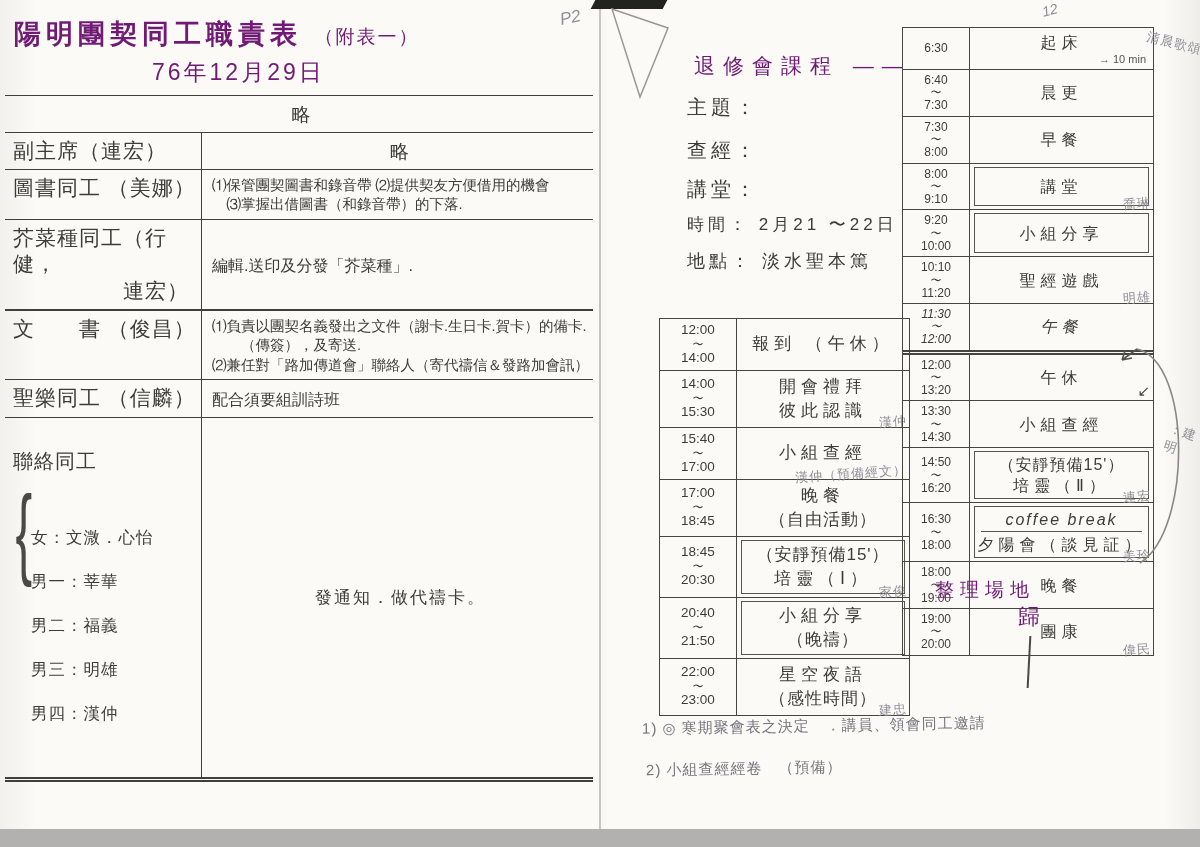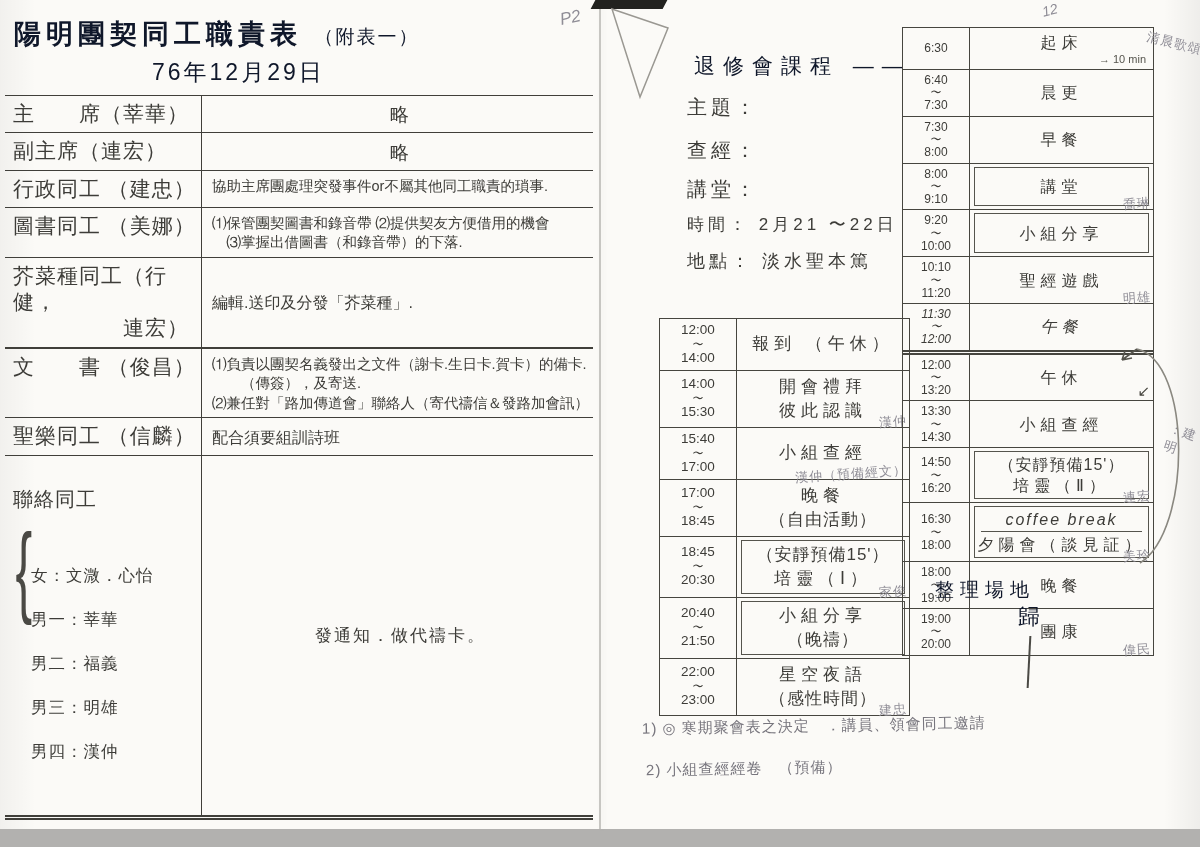--- a/index.html
+++ b/index.html
@@ -6,21 +6,21 @@
   body{
     width:1200px;height:847px;position:relative;overflow:hidden;
     background:#b2b1af;
     font-family:"Liberation Sans","DejaVu Sans",sans-serif;
     color:#3d3c38;
   }
   .paper{position:absolute;left:0;top:0;width:1200px;height:829px;background:#fbfaf7;}
   .paper:after{content:"";position:absolute;inset:0;
     background:linear-gradient(90deg,rgba(0,0,0,.04),rgba(0,0,0,0) 3%,rgba(0,0,0,0) 97%,rgba(0,0,0,.05));}
   .fold{position:absolute;left:599px;top:6px;width:2px;height:823px;background:#c7c6c2;box-shadow:2px 0 6px rgba(0,0,0,.06);}
-  .ink{color:#0f172a;}
+  .ink{color:#701a75;}
   .pencil{color:#8f8d96;}
   .pencil-dark{color:#77757d;}
   .abs{position:absolute;}
 
   
   .doc-title{left:14px;top:16px;font-size:27px;letter-spacing:5px;font-weight:bold;}
   .doc-title .sub{font-size:19px;letter-spacing:2px;font-weight:normal;}
   .doc-date{left:152px;top:57px;font-size:23px;letter-spacing:3px;}
   .pmark{left:560px;top:8px;font-size:17px;font-style:italic;transform:rotate(-12deg);}
   .topbar{left:593px;top:0;width:72px;height:9px;background:#22221f;transform:skewX(-28deg);}
@@ -86,30 +86,25 @@
 <div class="abs doc-title ink">
   <span>陽明團契同工職責表</span>
   <span class="sub">（附表一）</span>
 </div>
 <div class="abs doc-date ink">76年12月29日</div>
 <div class="abs pmark pencil">P2</div>
 <div class="abs mark12 pencil">12</div>
 
 <div class="abs resp">
   <div class="rrow">
-    <div class="rrole">主　　席（莘華）</div>
     <div class="rduty ctr">略</div>
   </div>
   <div class="rrow">
     <div class="rrole">副主席（連宏）</div>
     <div class="rduty ctr">略</div>
-  </div>
-  <div class="rrow">
-    <div class="rrole">行政同工 （建忠）</div>
-    <div class="rduty">協助主席團處理突發事件or不屬其他同工職責的瑣事.</div>
   </div>
   <div class="rrow">
     <div class="rrole">圖書同工 （美娜）</div>
     <div class="rduty">⑴保管團契圖書和錄音帶 ⑵提供契友方便借用的機會
 　⑶掌握出借圖書（和錄音帶）的下落.</div>
   </div>
   <div class="rrow">
     <div class="rrole">芥菜種同工（行健，
 　　　　　連宏）</div>
     <div class="rduty" style="display:flex;align-items:center;font-size:16px;">編輯.送印及分發「芥菜種」.</div>

